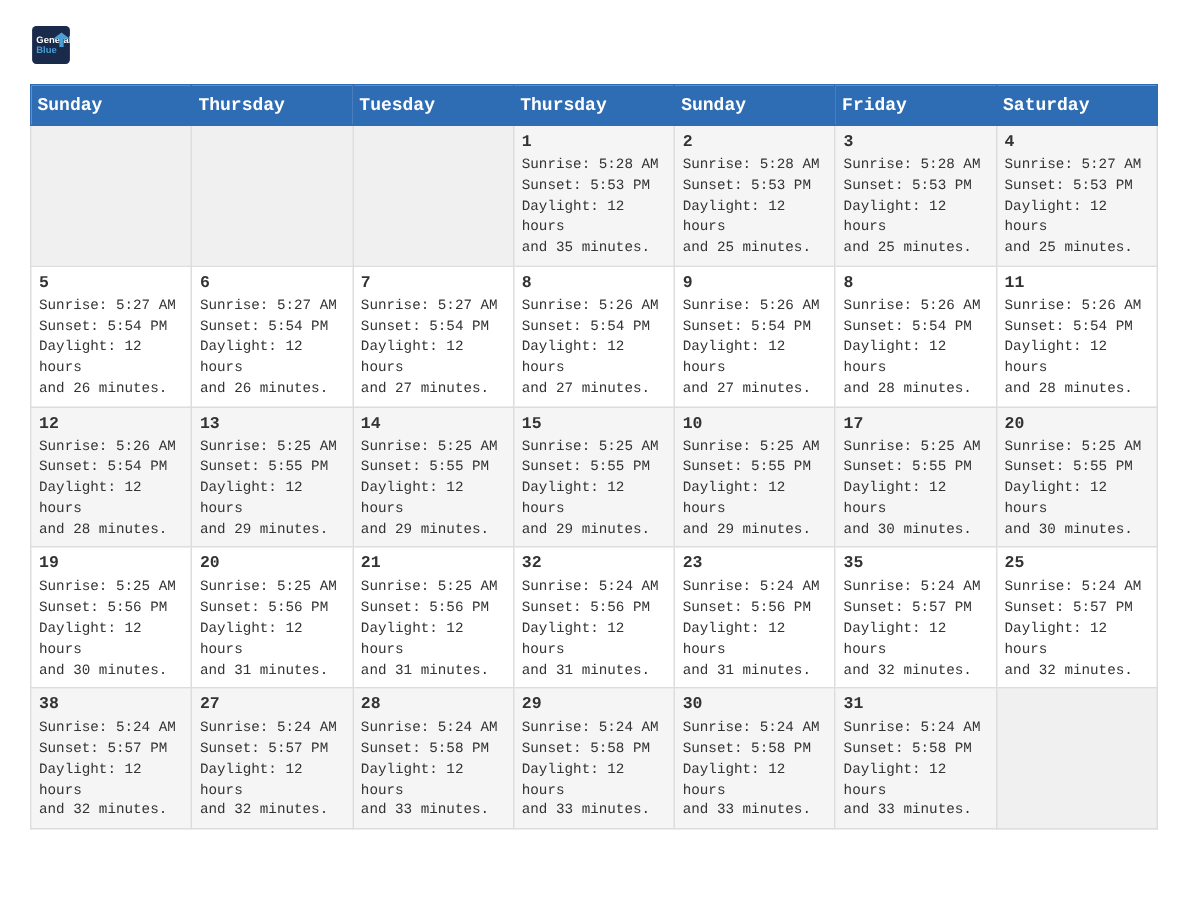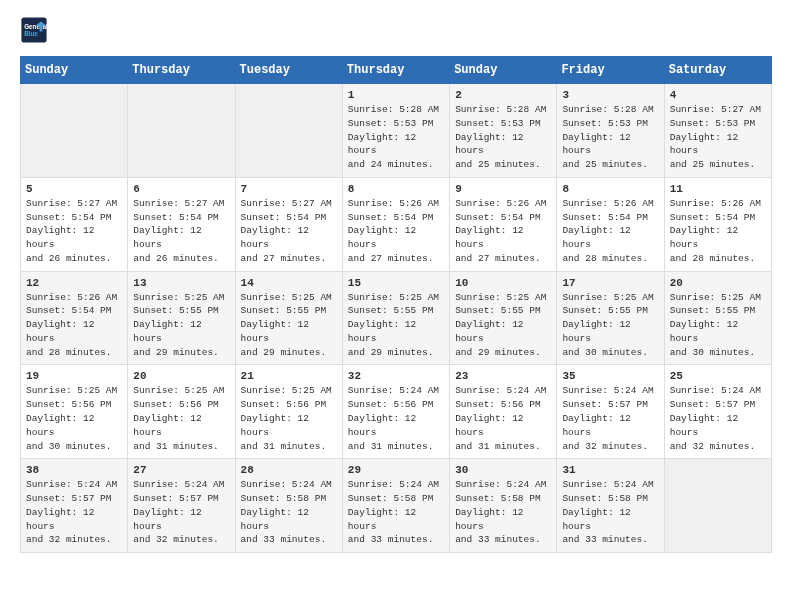--- a/index.html
+++ b/index.html
@@ -133,21 +133,21 @@
     <tr>
           <td class="empty-cell"></td>
           <td class="empty-cell"></td>
           <td class="empty-cell"></td>
           <td>
             <div class="day-num">1</div>
             <div class="cell-info">
               <div>Sunrise: 5:28 AM</div>
               <div>Sunset: 5:53 PM</div>
               <div>Daylight: 12 hours</div>
-              <div>and 24 minutes.</div>
+              <div>and 35 minutes.</div>
             </div>
           </td>
           <td>
             <div class="day-num">2</div>
             <div class="cell-info">
               <div>Sunrise: 5:28 AM</div>
               <div>Sunset: 5:53 PM</div>
               <div>Daylight: 12 hours</div>
               <div>and 25 minutes.</div>
             </div>

